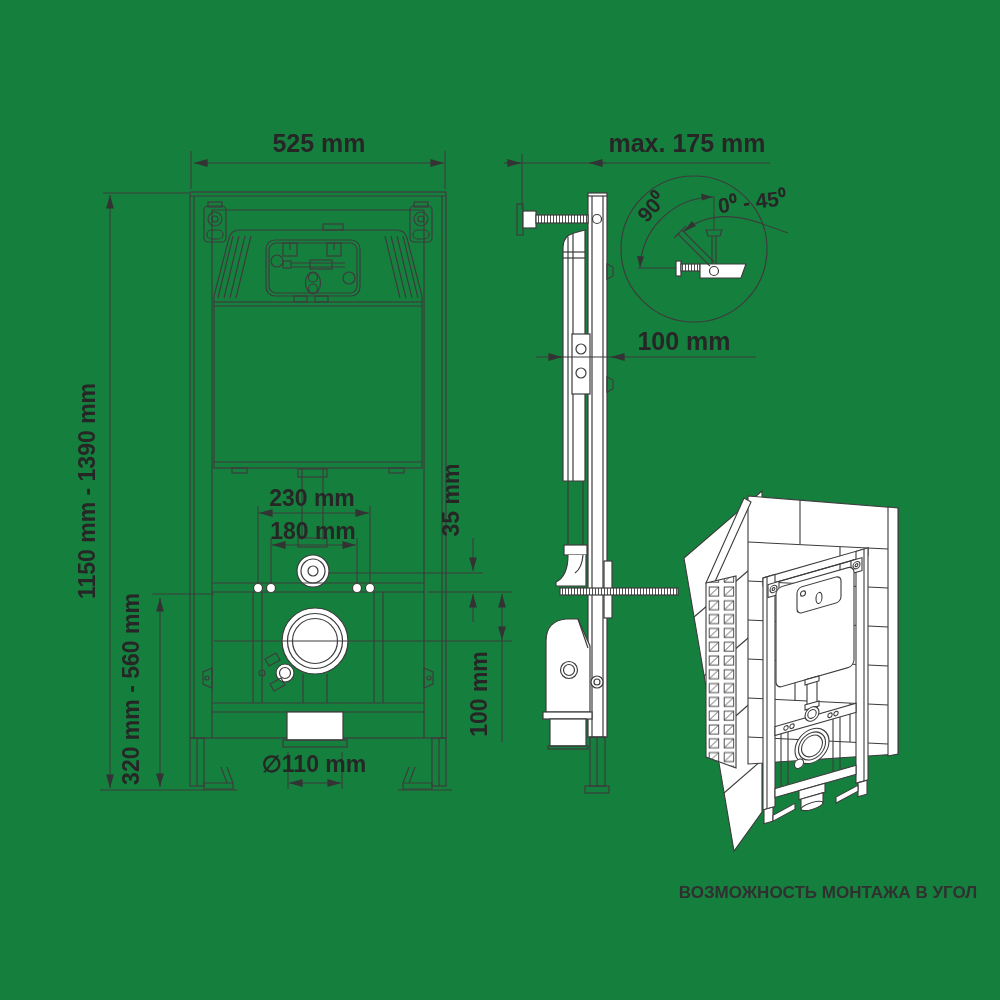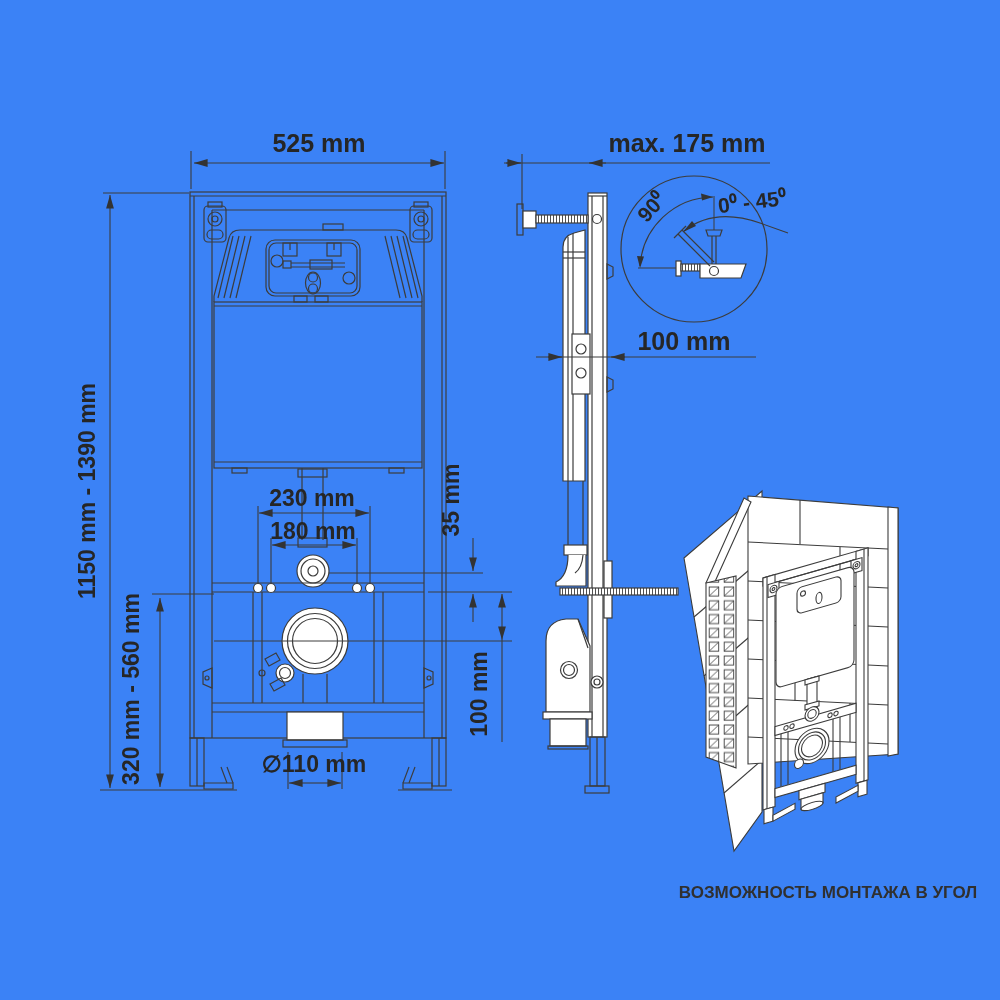--- a/index.html
+++ b/index.html
@@ -1,16 +1,16 @@
 <!DOCTYPE html>
 <html><head>
 <meta charset="utf-8">
 <style>
   html,body{margin:0;padding:0;background:#ffffff;}
-  .canvas{position:relative;width:1000px;height:1000px;background:#3b82f6;overflow:hidden;
+  .canvas{position:relative;width:1000px;height:1000px;background:#15803d;overflow:hidden;
           font-family:"Liberation Sans",sans-serif;text-align:right;}
   svg text{font-family:"Liberation Sans",sans-serif;font-weight:700;fill:#262626;}
   .dim-lg{font-size:25px;}
   .dim-md{font-size:23px;}
   .dim-sm{font-size:21px;}
   .caption{font-size:17px;fill:#303030;}
 </style>
 </head>
 <body>
 

